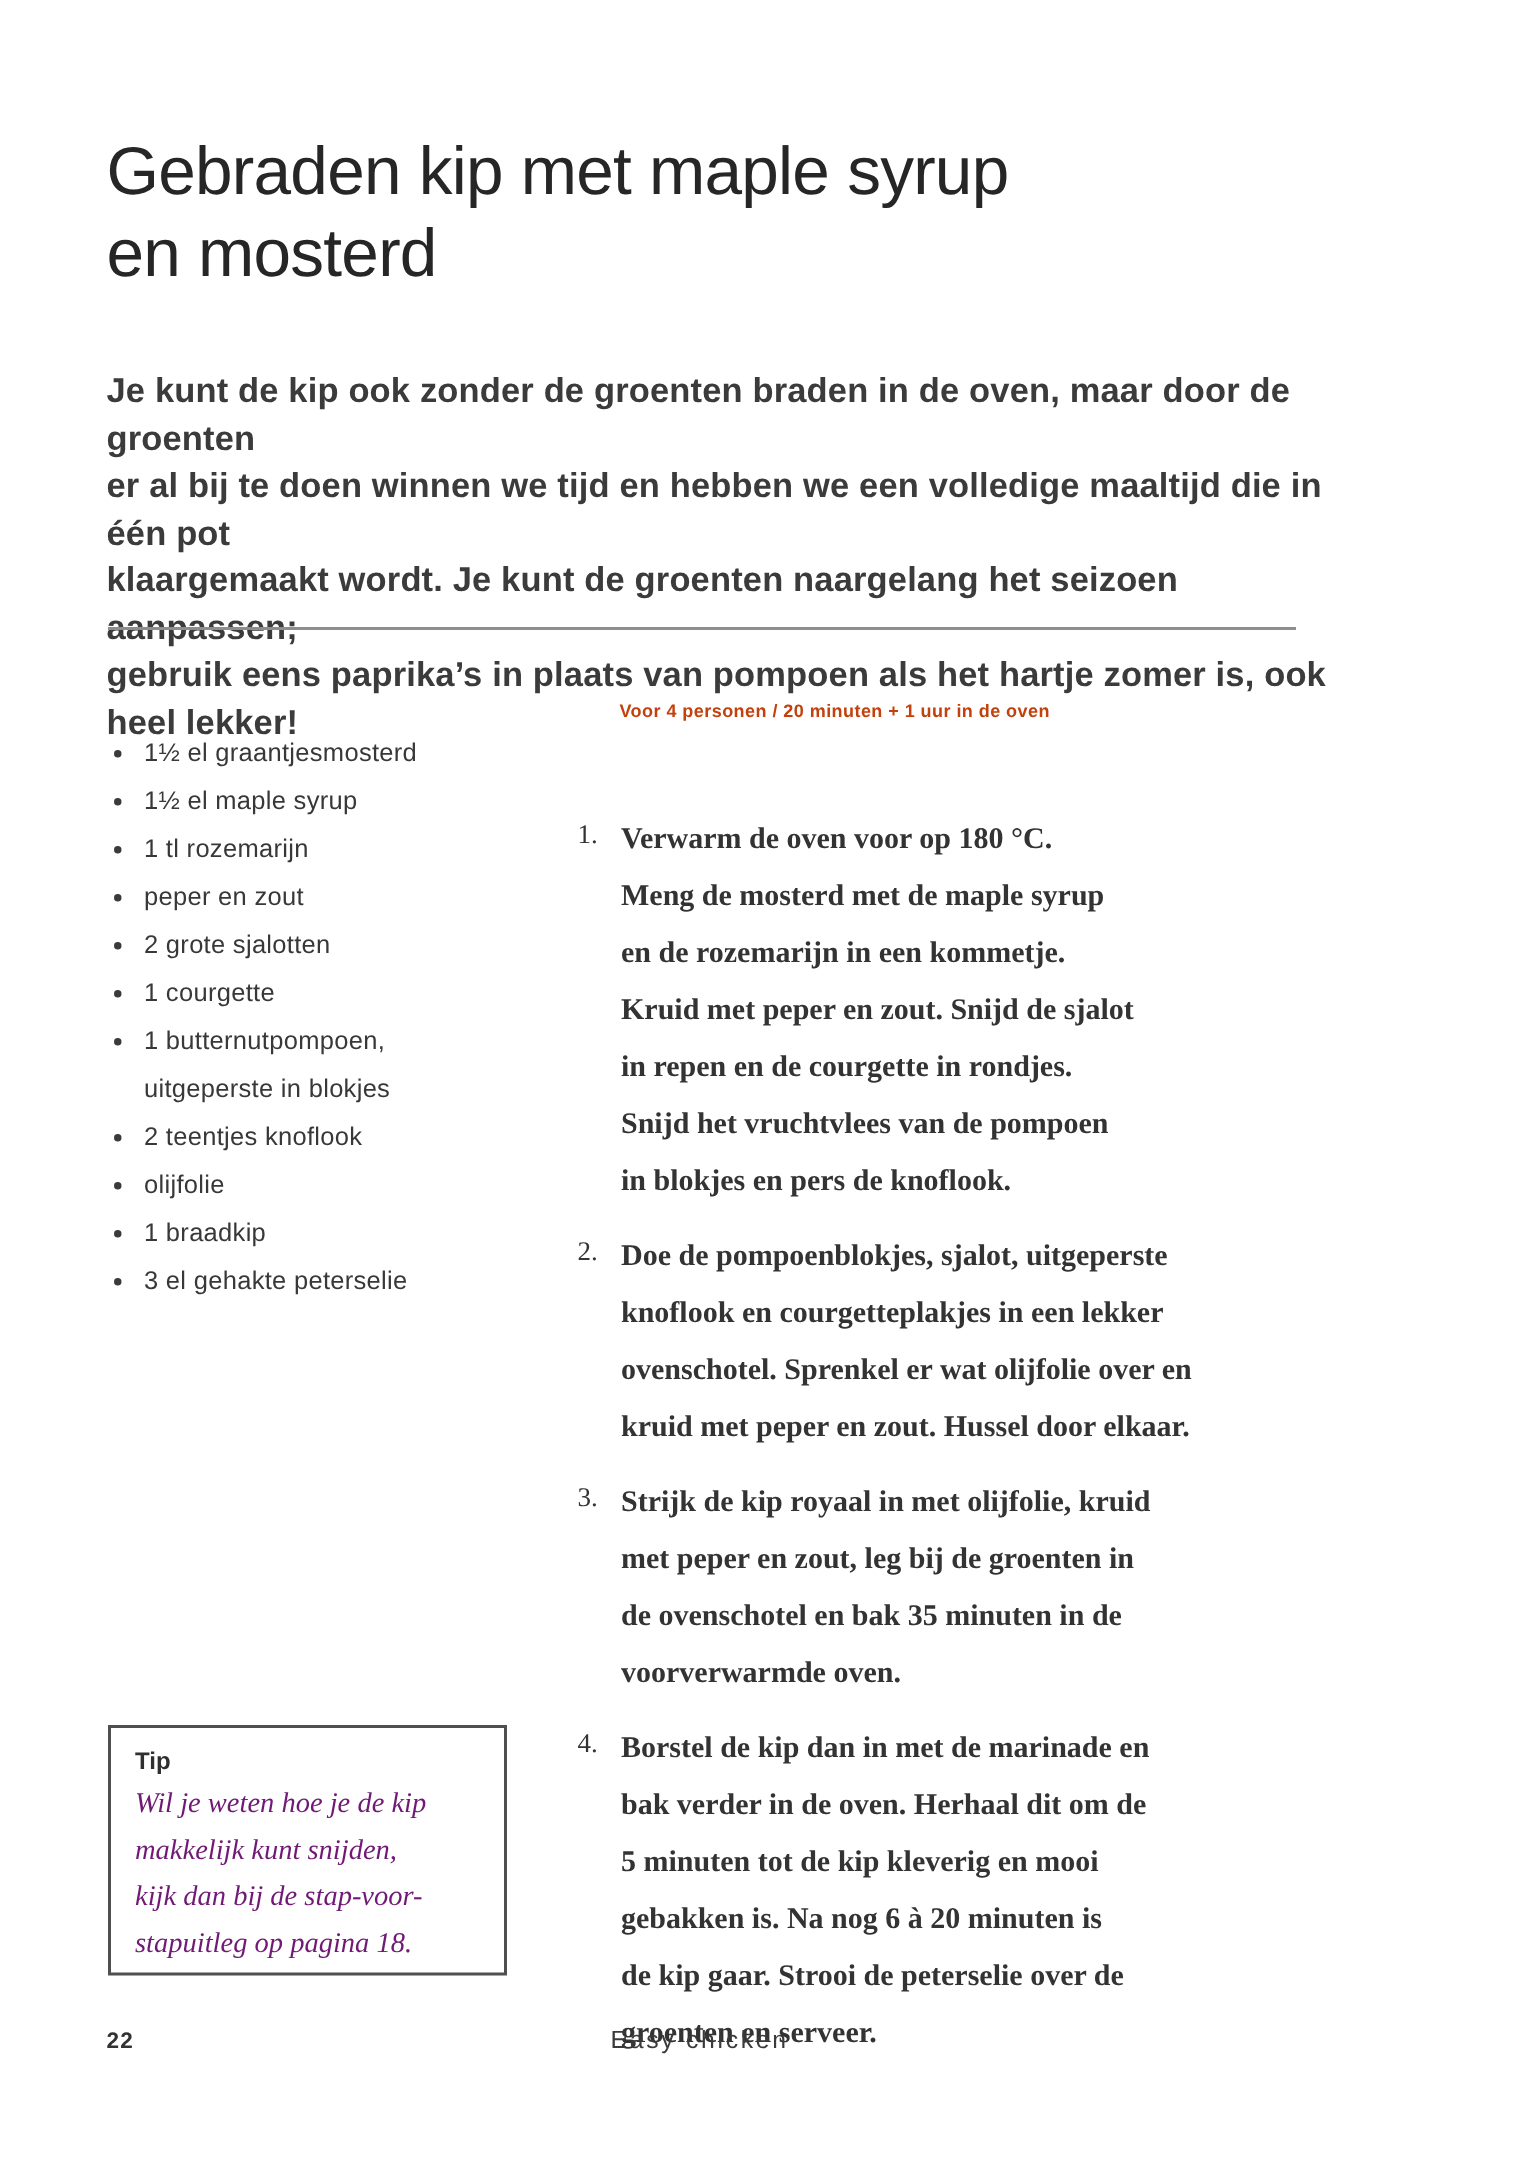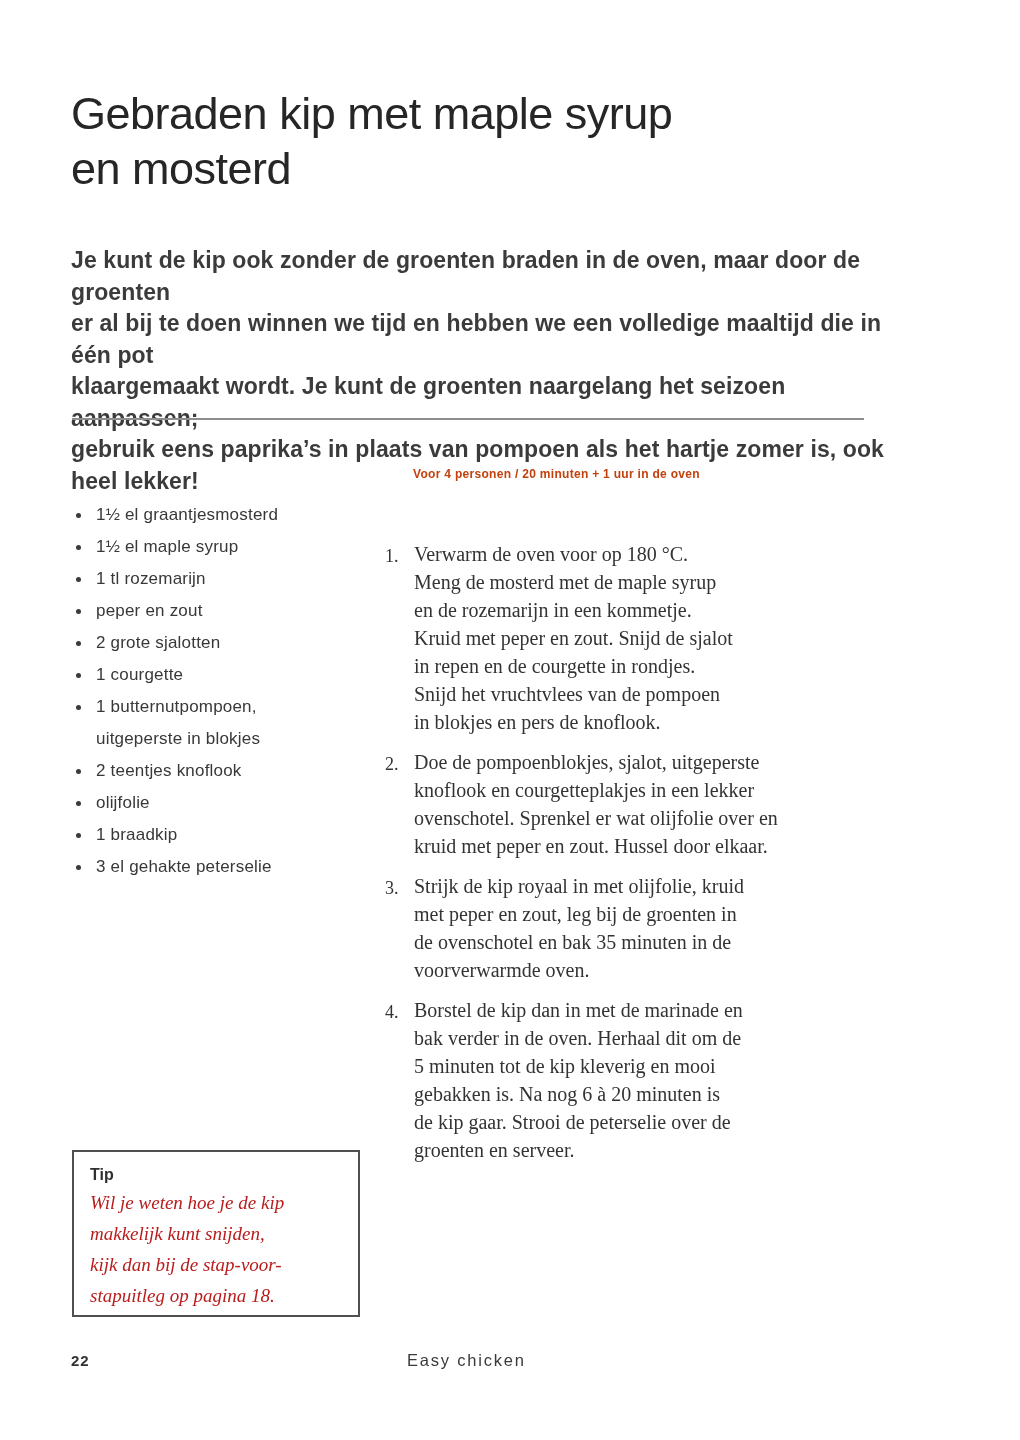--- a/index.html
+++ b/index.html
@@ -53,21 +53,20 @@
     background: #8e8e8e;
   }
 
   
   .ingredients {
     position: absolute;
     left: 72px;
     top: 486px;
     width: 300px;
     list-style: none;
-    margin-top: 13px;
   }
   .ingredients li {
     display: flex;
     align-items: flex-start;
     font-size: 17px;
     line-height: 32px;
     color: #383838;
     letter-spacing: 0.2px;
   }
   .ing-dot {
@@ -108,48 +107,49 @@
     width: 29px;
     font-family: "Liberation Serif", serif;
     font-size: 18px;
     line-height: 31px;
     padding-top: 1px;
     color: #333333;
   }
   .step-text {
     font-family: "Liberation Serif", serif;
     font-size: 20px;
-    line-height: 28px;
-    color: #333333;
-    white-space: pre-line;
+    line-height: 38px;
+    color: #333333;
+    white-space: pre-line;
+    font-weight: bold;
   }
 
   
   .tip-box {
     position: absolute;
     left: 72px;
     top: 1150px;
-    width: 288px;
+    width: 266px;
     height: 167px;
     border: 2px solid #4f4f4f;
     padding: 11px 0 0 16px;
     background: #ffffff;
   }
   .tip-label {
     font-size: 16px;
     font-weight: 700;
     line-height: 24px;
     color: #2f2f2f;
   }
   .tip-text {
     font-family: "Liberation Serif", serif;
     font-style: italic;
     font-size: 19px;
     line-height: 31px;
-    color: #b91c1c;
+    color: #701a75;
     white-space: pre-line;
   }
 
   
   .page-number {
     position: absolute;
     left: 71px;
     top: 1352px;
     font-size: 15px;
     font-weight: 700;

